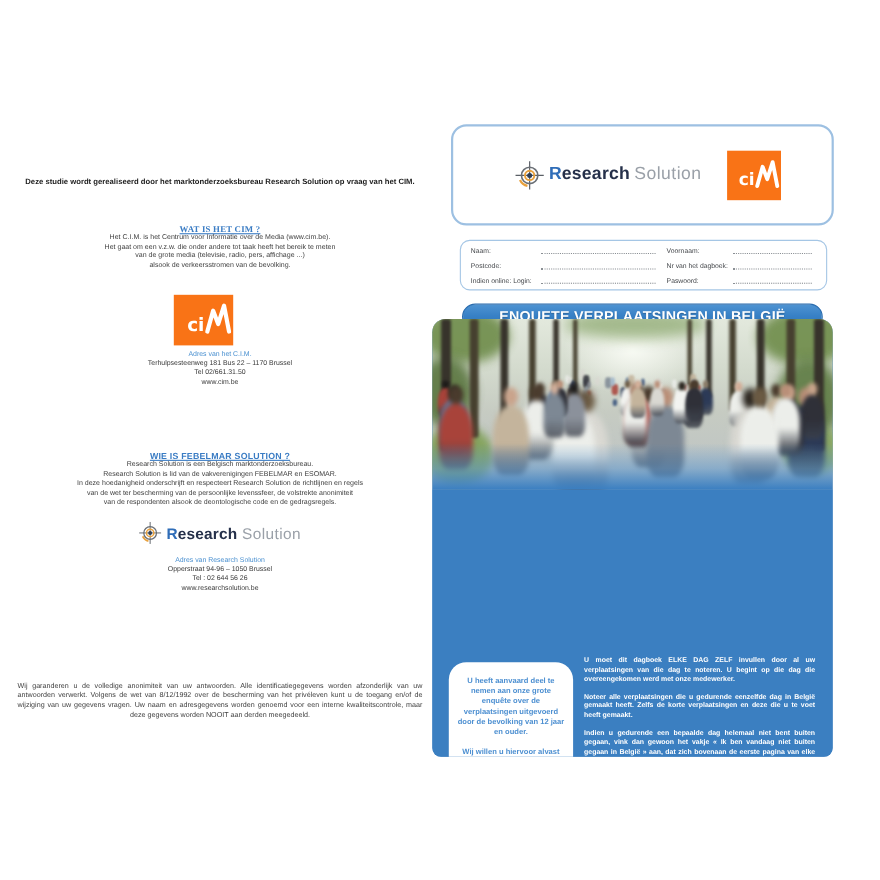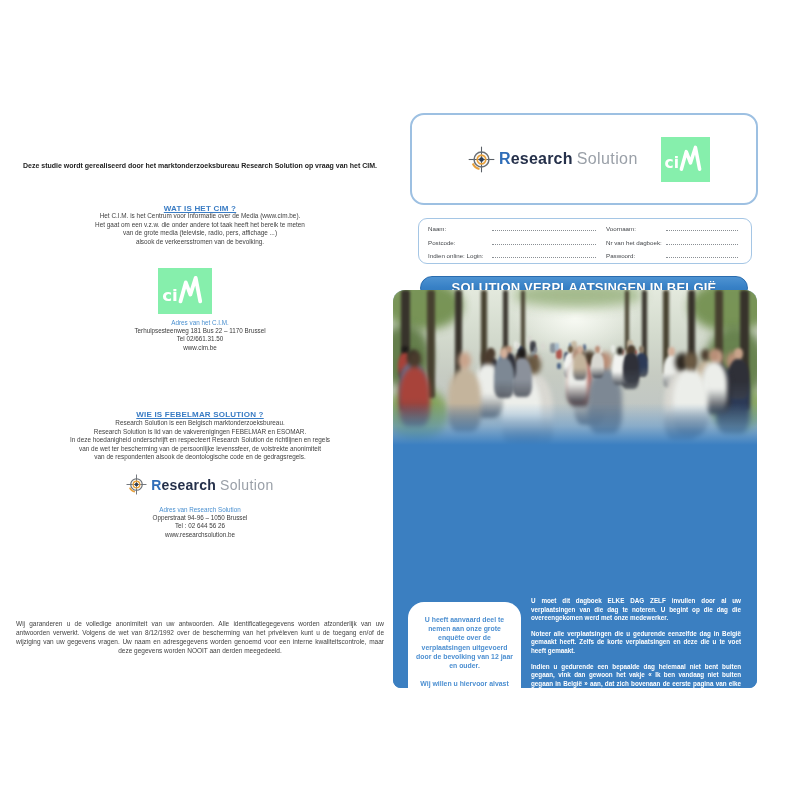--- a/index.html
+++ b/index.html
@@ -11,21 +11,21 @@
          color:#1d1d1d;text-align:center;line-height:9px;}
   .sec-title{position:absolute;left:0;width:368px;text-align:center;font-size:8px;font-weight:bold;
              color:#3a7cc4;text-decoration:underline;letter-spacing:.2px;}
   .body-lines{position:absolute;left:0;width:368px;text-align:center;font-size:6.4px;
               line-height:8.6px;color:#3f3f3f;}
   .addr{position:absolute;left:0;width:368px;text-align:center;font-size:6.3px;line-height:8.2px;color:#3b3b3b;}
   .addr-label{color:#4a90d0;}
   .footer-par{position:absolute;left:0;top:612px;width:368px;font-size:6.5px;line-height:9px;
               color:#3f3f3f;text-align:justify;text-align-last:center;}
   
-  .cim-logo{background:#86efac;display:flex;align-items:center;justify-content:flex-start;}
+  .cim-logo{background:#f97316;display:flex;align-items:center;justify-content:flex-end;}
   .cim-logo svg{width:86%;height:86%;}
   .cim-logo-left{position:absolute;left:142px;top:268px;width:54px;height:46px;}
   
   .rs-logo{display:flex;align-items:center;justify-content:center;gap:4px;}
   .rs-word{font-weight:bold;letter-spacing:.2px;}
   .rs-r{color:#2f6db8;}
   .rs-rest{color:#25304a;}
   .rs-sol{color:#9aa0a8;font-weight:normal;letter-spacing:.4px;text-align:right;}
   .rs-logo-left{position:absolute;left:0;top:474px;width:368px;font-size:14px;}
   .rs-logo-left svg{width:21px;height:21px;}
@@ -71,21 +71,21 @@
 </style>
 </head>
 <body>
 
 <div class="canvas">
 
   <section class="left-page">
 
     <p class="intro">Deze studie wordt gerealiseerd door het marktonderzoeksbureau Research Solution op vraag van het CIM.</p>
 
-    <h3 class="sec-title" style="top:196px;">WAT IS HET CIM ?</h3>
+    <h3 class="sec-title" style="top:196px;font-family:Liberation Serif, serif;">WAT IS HET CIM ?</h3>
     <div class="body-lines" style="top:212px;">
         <div>Het C.I.M. is het Centrum voor Informatie over de Media (www.cim.be).</div>
         <div>Het gaat om een v.z.w. die onder andere tot taak heeft het bereik te meten</div>
         <div>van de grote media (televisie, radio, pers, affichage ...)</div>
         <div>alsook de verkeersstromen van de bevolking.</div>
       </div>
 
     <div class="cim-logo cim-logo-left">
       <svg viewBox="0 0 60 52">
         <text x="5" y="39" font-size="22" fill="#ffffff" font-family="DejaVu Sans" font-weight="bold">ci</text>
@@ -173,21 +173,21 @@
         <span class="dotline short"></span>
       </div>
       <div class="form-row">
         <span class="fl-left">Indien online: Login:</span>
         <span class="dotline"></span>
         <span class="fl-right">Paswoord:</span>
         <span class="dotline short"></span>
       </div>
     </div>
 
-    <div class="banner">SOLUTION VERPLAATSINGEN IN BELGIË</div>
+    <div class="banner">ENQUETE VERPLAATSINGEN IN BELGIË</div>
 
     <div class="hero">
       <div class="photo" id="photo">
         <div style="position: absolute; left: -10px; top: -10px; width: 80px; height: 50px; background: rgb(109, 139, 73); border-radius: 50%; filter: blur(5px); opacity: 0.9;"></div>
           <div style="position: absolute; left: -14px; top: 34px; width: 52px; height: 64px; background: rgb(89, 117, 62); border-radius: 50%; filter: blur(5px); opacity: 0.9;"></div>
           <div style="position: absolute; left: -8px; top: 96px; width: 64px; height: 56px; background: rgb(127, 160, 85); border-radius: 50%; filter: blur(4px); opacity: 0.9;"></div>
           <div style="position: absolute; left: 296px; top: -10px; width: 84px; height: 52px; background: rgb(109, 139, 73); border-radius: 50%; filter: blur(5px); opacity: 0.9;"></div>
           <div style="position: absolute; left: 312px; top: 36px; width: 60px; height: 74px; background: rgb(93, 122, 66); border-radius: 50%; filter: blur(5px); opacity: 0.9;"></div>
           <div style="position: absolute; left: 318px; top: 96px; width: 56px; height: 46px; background: rgb(134, 166, 92); border-radius: 50%; filter: blur(4px); opacity: 0.9;"></div>
           <div style="position: absolute; left: 120px; top: -8px; width: 130px; height: 26px; background: rgb(156, 180, 131); border-radius: 50%; filter: blur(6px); opacity: 0.9;"></div>

